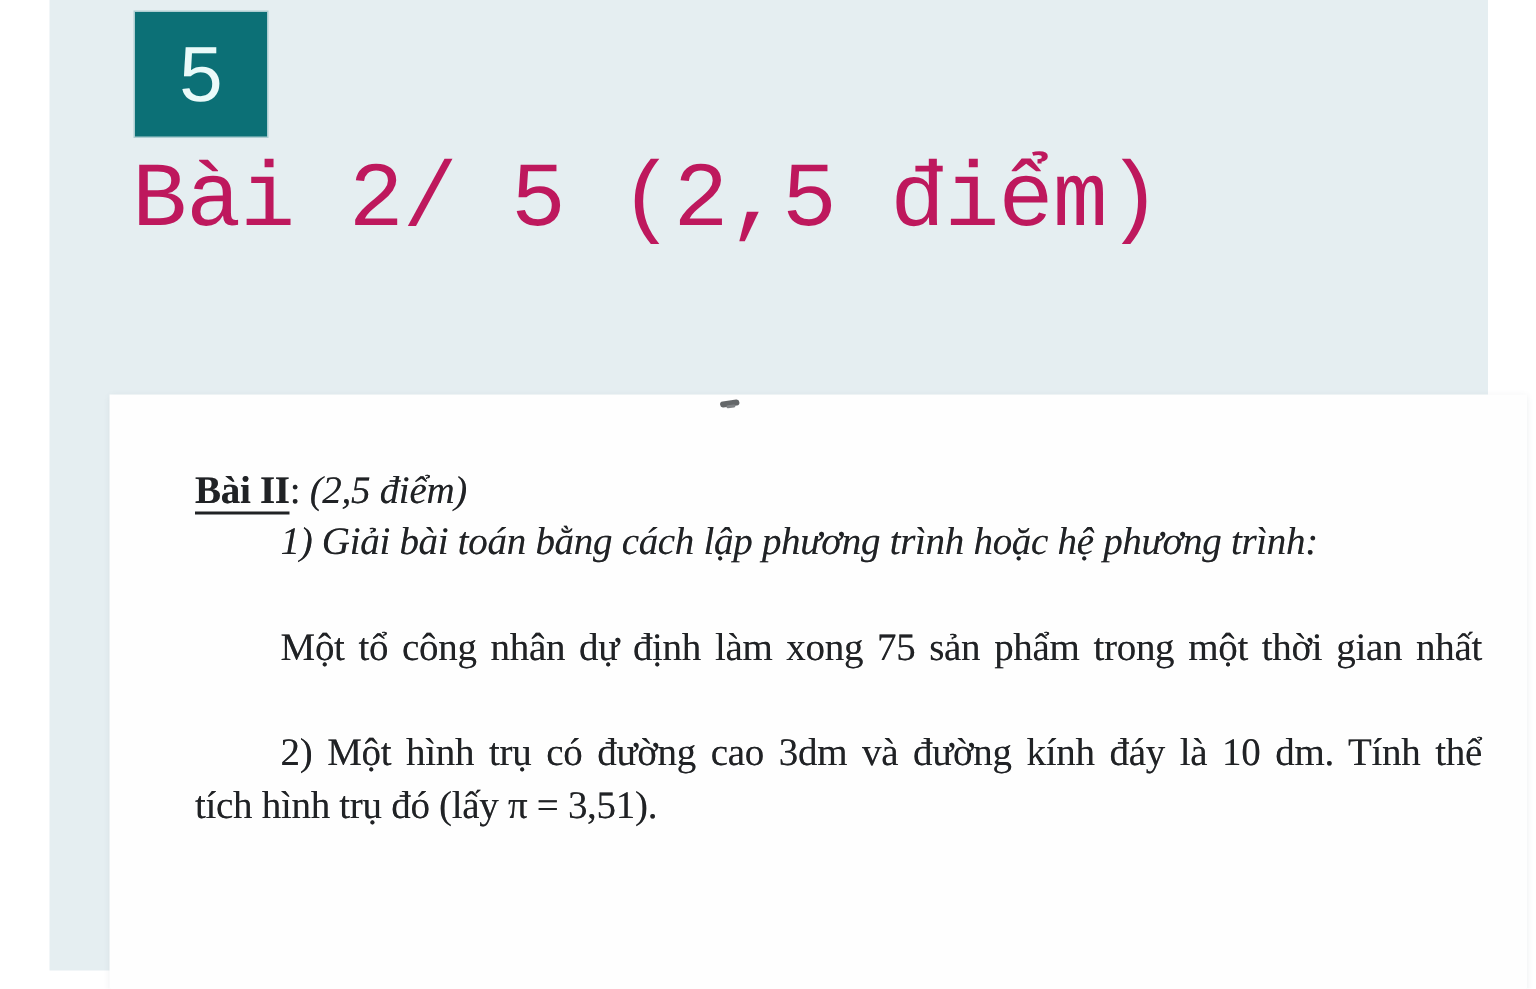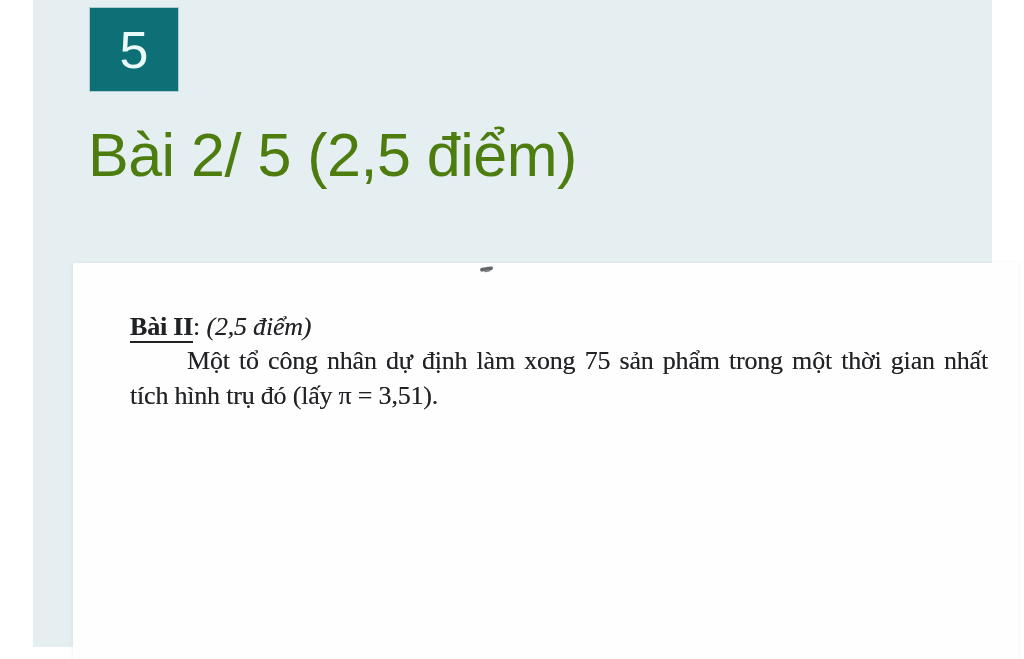--- a/index.html
+++ b/index.html
@@ -26,25 +26,25 @@
     box-shadow: 0 0 0 1px rgba(12,112,118,0.25);
   }
   .badge span {
     color: #eafaf9;
     font-size: 52px;
     line-height: 1;
     font-family: "Liberation Sans", "DejaVu Sans", sans-serif;
   }
   
   .page-title {
-    position: absolute; left: 55px; top: 120px; width: 880px;
+    position: absolute; left: 55px; top: 100px; width: 880px;
     font-size: 61px; font-weight: 400;
-    color: #4d7c0f;
+    color: #be185d;
     letter-spacing: -0.5px;
-    font-family: Liberation Sans, sans-serif;
+    font-family: Liberation Mono, monospace;
     white-space: nowrap;
   }
   
   .doc-panel {
     position: absolute; left: 40px; top: 263px; width: 945px; height: 457px;
     background: #fefefe;
     box-shadow: 0 1px 4px rgba(90,110,120,0.12);
   }
   
   .doc-mark {
@@ -62,21 +62,21 @@
   .doc-text {
     position: absolute; left: 57px; top: 47px; width: 858px;
     font-family: "Liberation Serif", "DejaVu Serif", serif;
     font-size: 26px;
     line-height: 34.4px;
     color: #202225;
     letter-spacing: -0.2px;
     text-shadow: 0 0 0.4px rgba(32,34,37,0.55);
   }
   .line { min-height: 34.4px; }
-  .line.just { text-align: justify; text-align-last: justify; }
+  .line.just { text-align: justify; text-align-last: justify; margin-top: 36px; }
   .line.indent { text-indent: 57px; }
   .i { font-style: italic; }
   .b { font-weight: bold; }
   .u { border-bottom: 2px solid #202225; padding-bottom: 0px; }
 </style>
 </head>
 <body>
 
 <div class="canvas">
 
@@ -89,27 +89,29 @@
     <h1 class="page-title">Bài 2/ 5 (2,5 điểm)</h1>
 
     <div class="doc-panel">
 
       <div class="doc-mark"></div>
 
       <div class="doc-text">
 
         <div class="line"><span class="b u">Bài II</span><span>: </span><span class="i">(2,5 điểm)</span></div>
 
+        <div class="line i indent">1) Giải bài toán bằng cách lập phương trình hoặc hệ phương trình:</div>
 
         <div class="line just indent">Một tổ công nhân dự định làm xong 75 sản phẩm trong một thời gian nhất</div>
 
 
 
 
 
+        <div class="line just indent">2) Một hình trụ có đường cao 3dm và đường kính đáy là 10 dm. Tính thể</div>
 
         <div class="line">tích hình trụ đó (lấy π = 3,51).</div>
 
       </div>
     </div>
 
   </div>
 </div>
 
 </body></html>

